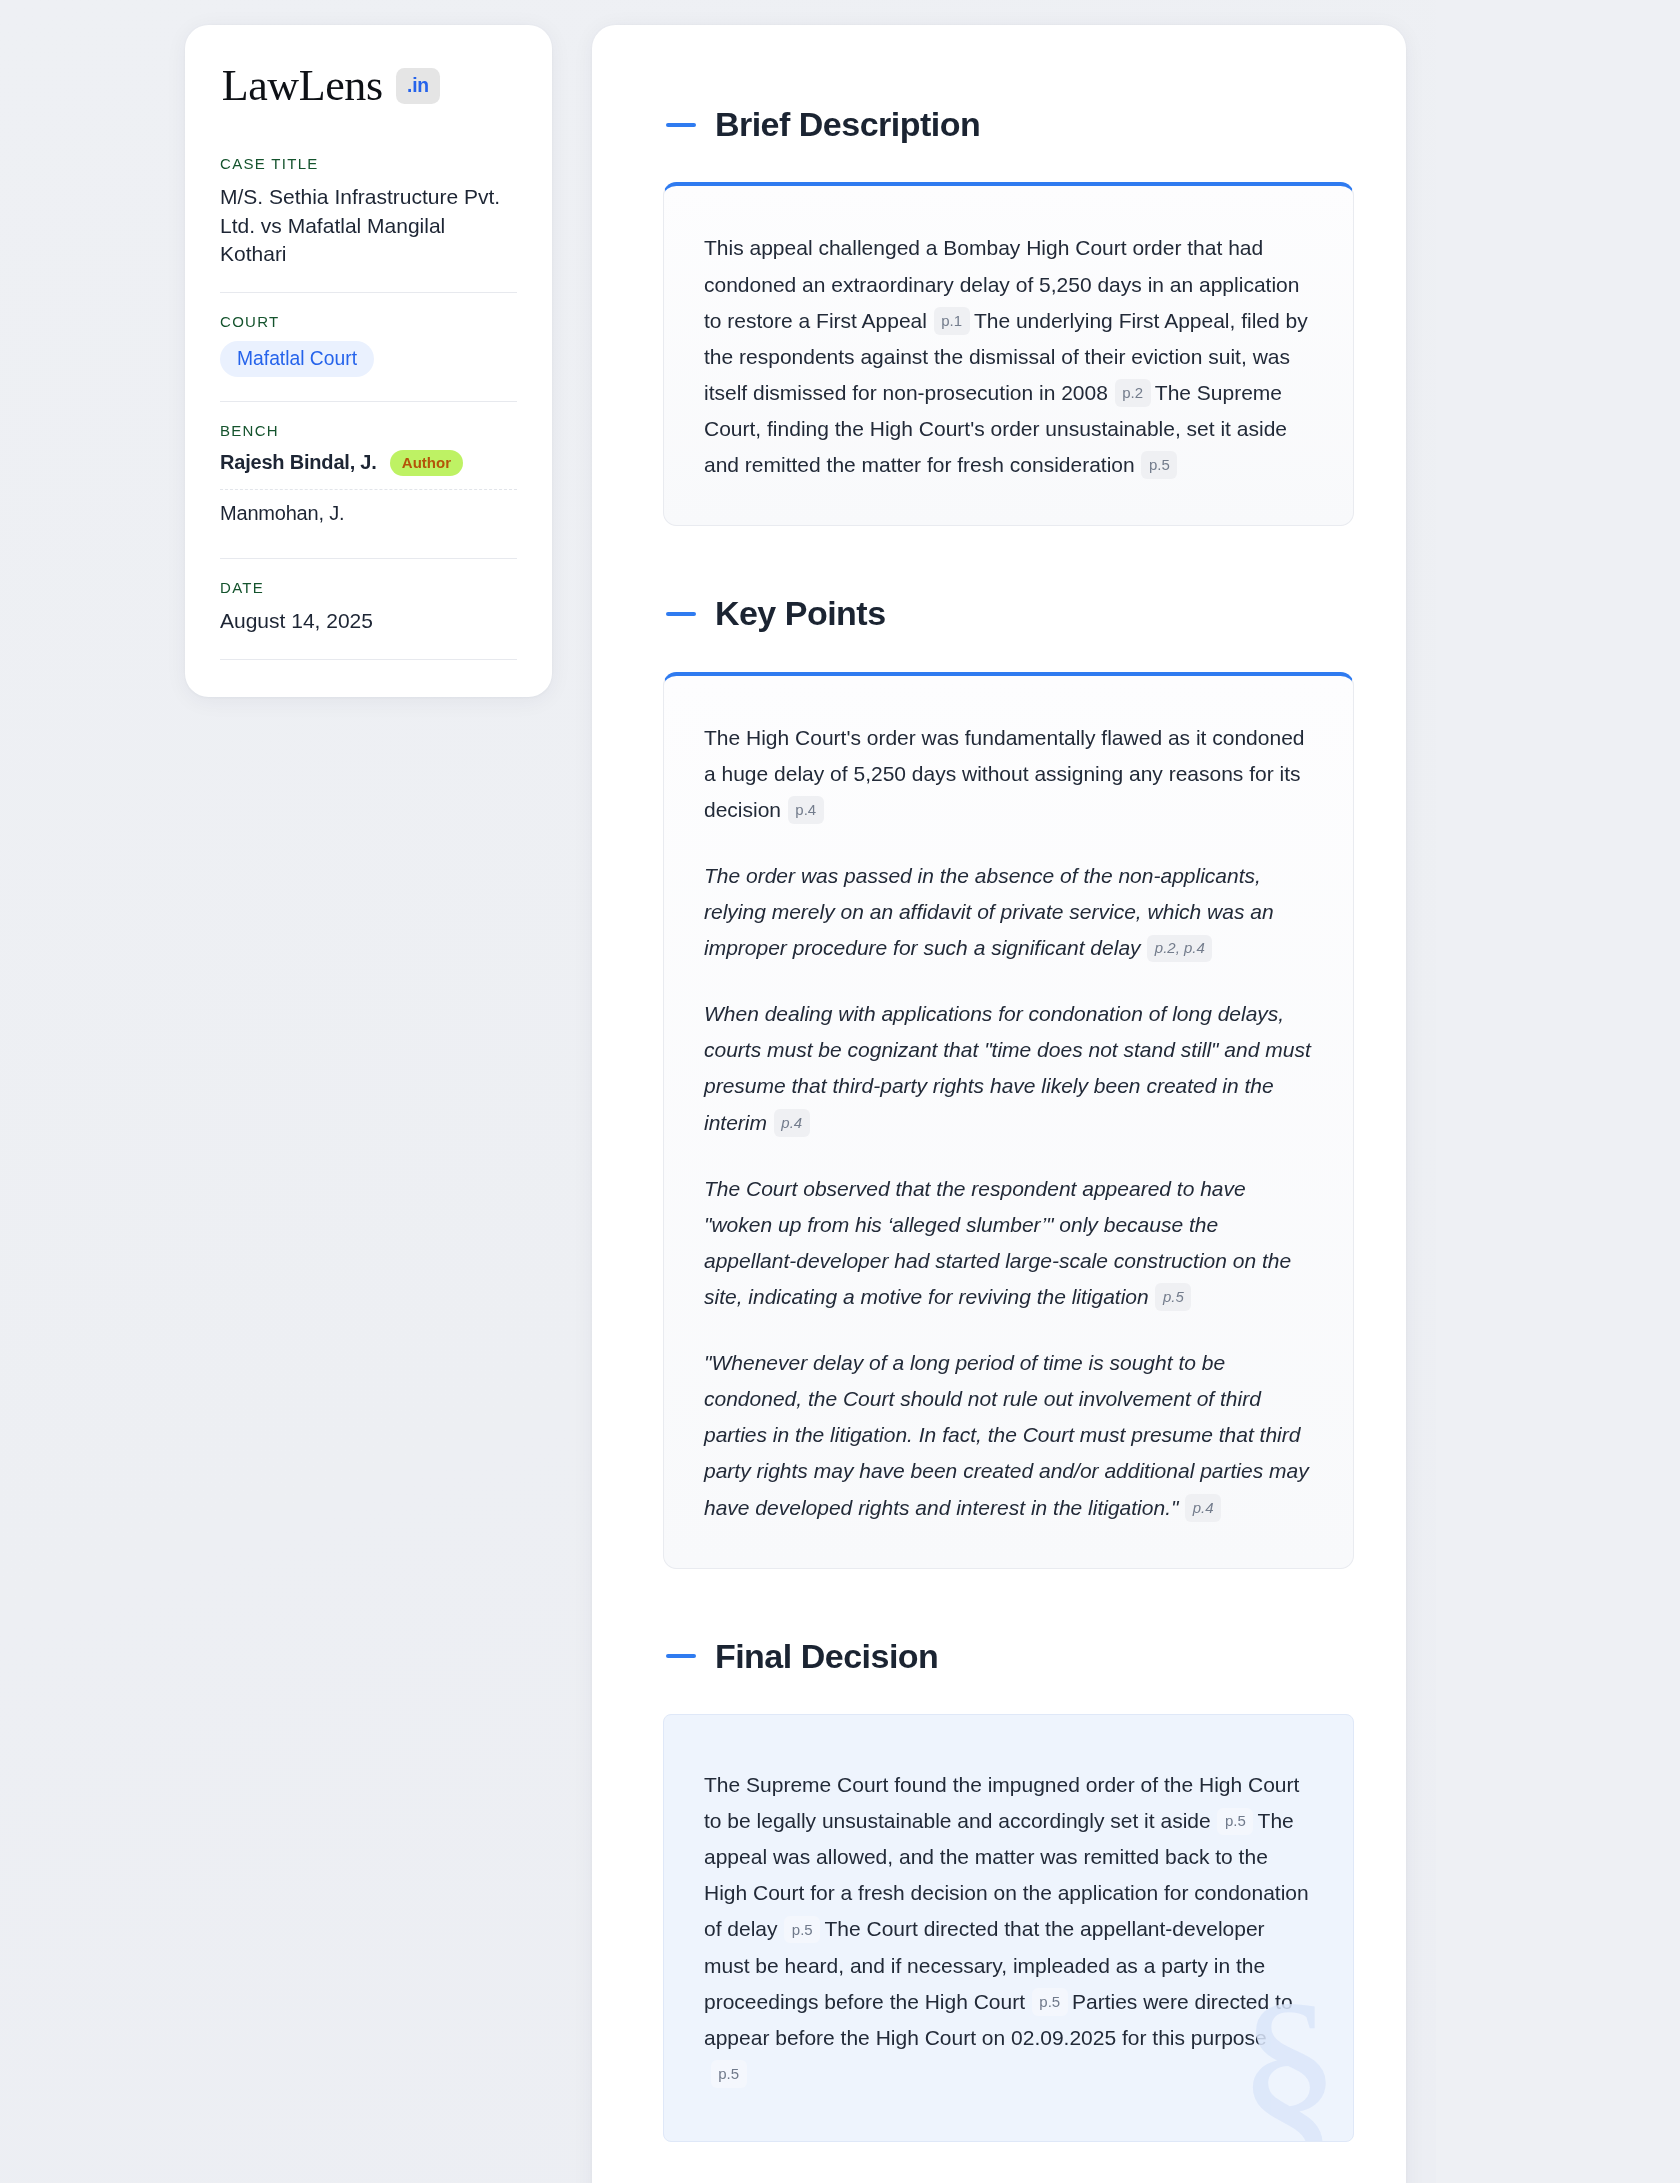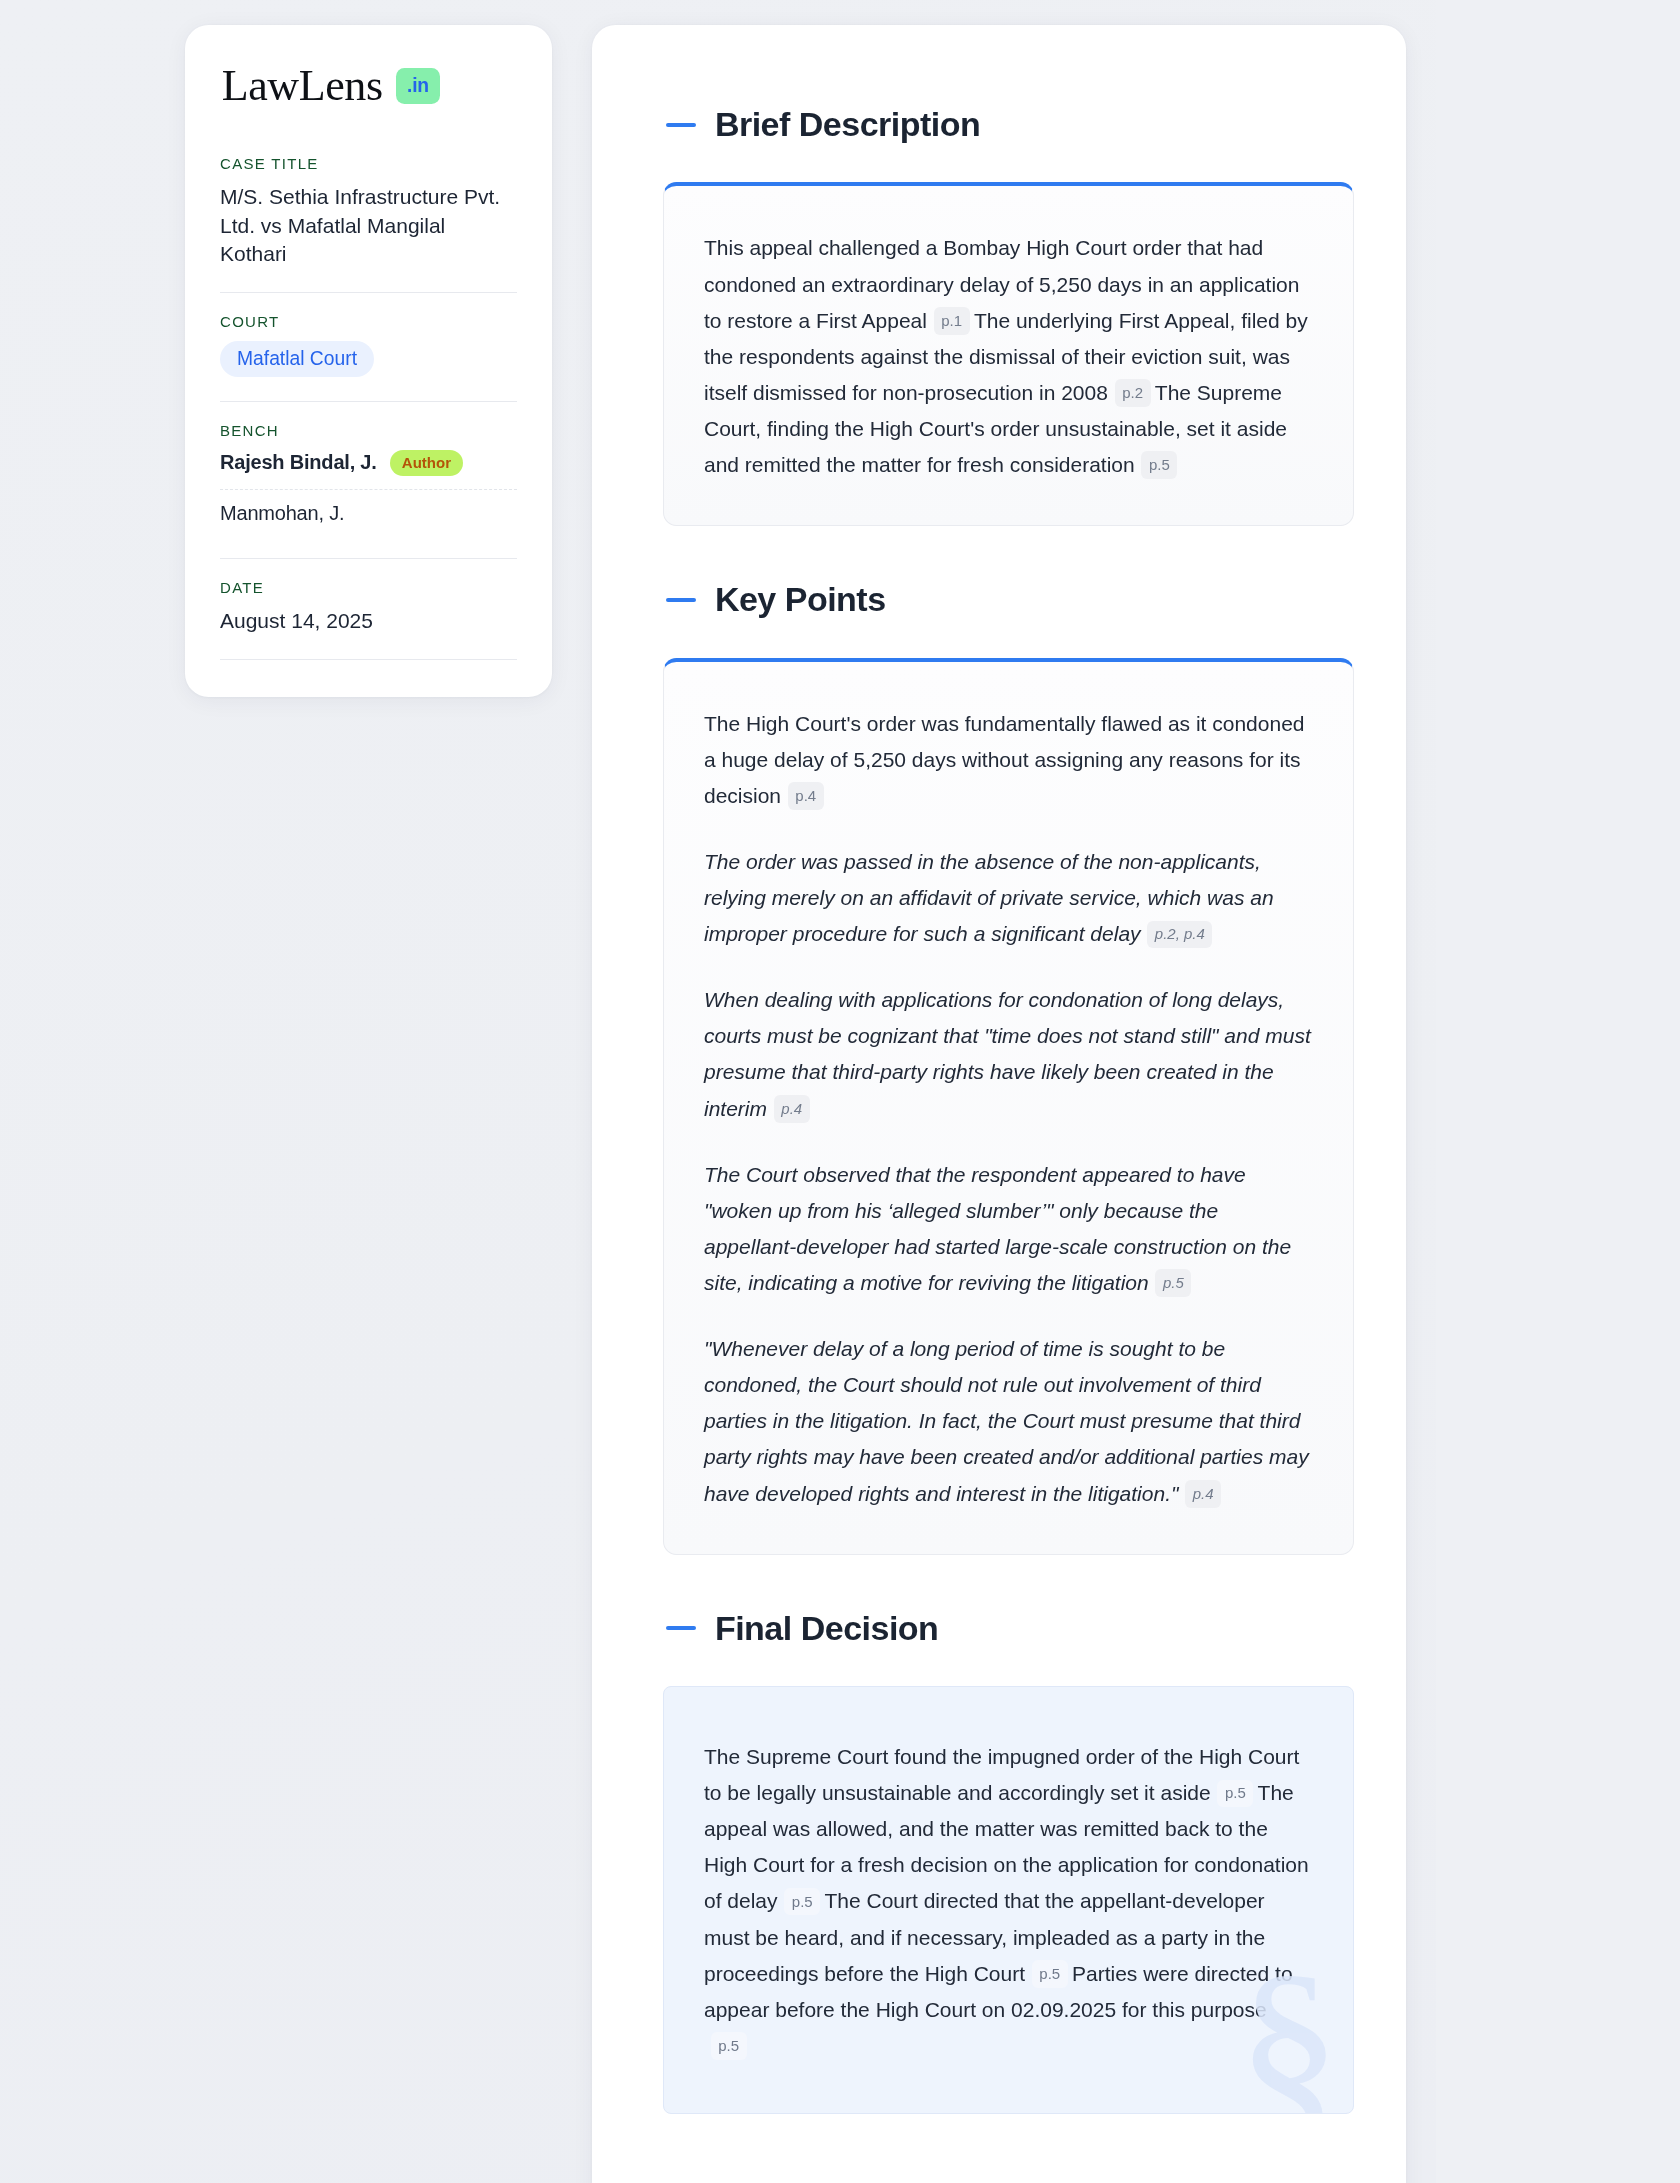--- a/index.html
+++ b/index.html
@@ -43,21 +43,21 @@
   }
   .brand-name {
     font-family: "Liberation Serif", serif;
     font-size: 44px;
     line-height: 1;
     letter-spacing: -0.4px;
     color: #0e1116;
     font-weight: 400;
   }
   .brand-tld {
-    background: #86efac;
+    background: #e5e5e5;
     color: #2563eb;
     font-weight: 700;
     font-size: 19.3px;
     line-height: 1;
     padding: 7.6px 11px 8.4px 11px;
     border-radius: 8.4px;
     letter-spacing: -0.2px;
   }
 
   .meta-block { padding-bottom: 1.7px; }
@@ -123,21 +123,21 @@
   
   .main-card {
     flex: 1 1 auto;
     background: #ffffff;
     border-radius: 23.5px;
     box-shadow: 0 3.4px 22px rgba(35,45,70,.055), 0 0.8px 2.5px rgba(35,45,70,.04);
     padding: 81px 52px 101px 71px;
     min-height: 2139px;
   }
 
-  .section + .section { margin-top: 55px; }
+  .section + .section { margin-top: 69px; }
 
   .section-head {
     display: flex;
     align-items: center;
     gap: 18.5px;
     margin-bottom: 39px;
     padding-left: 3.4px;
   }
   .section-dash {
     width: 30px;

